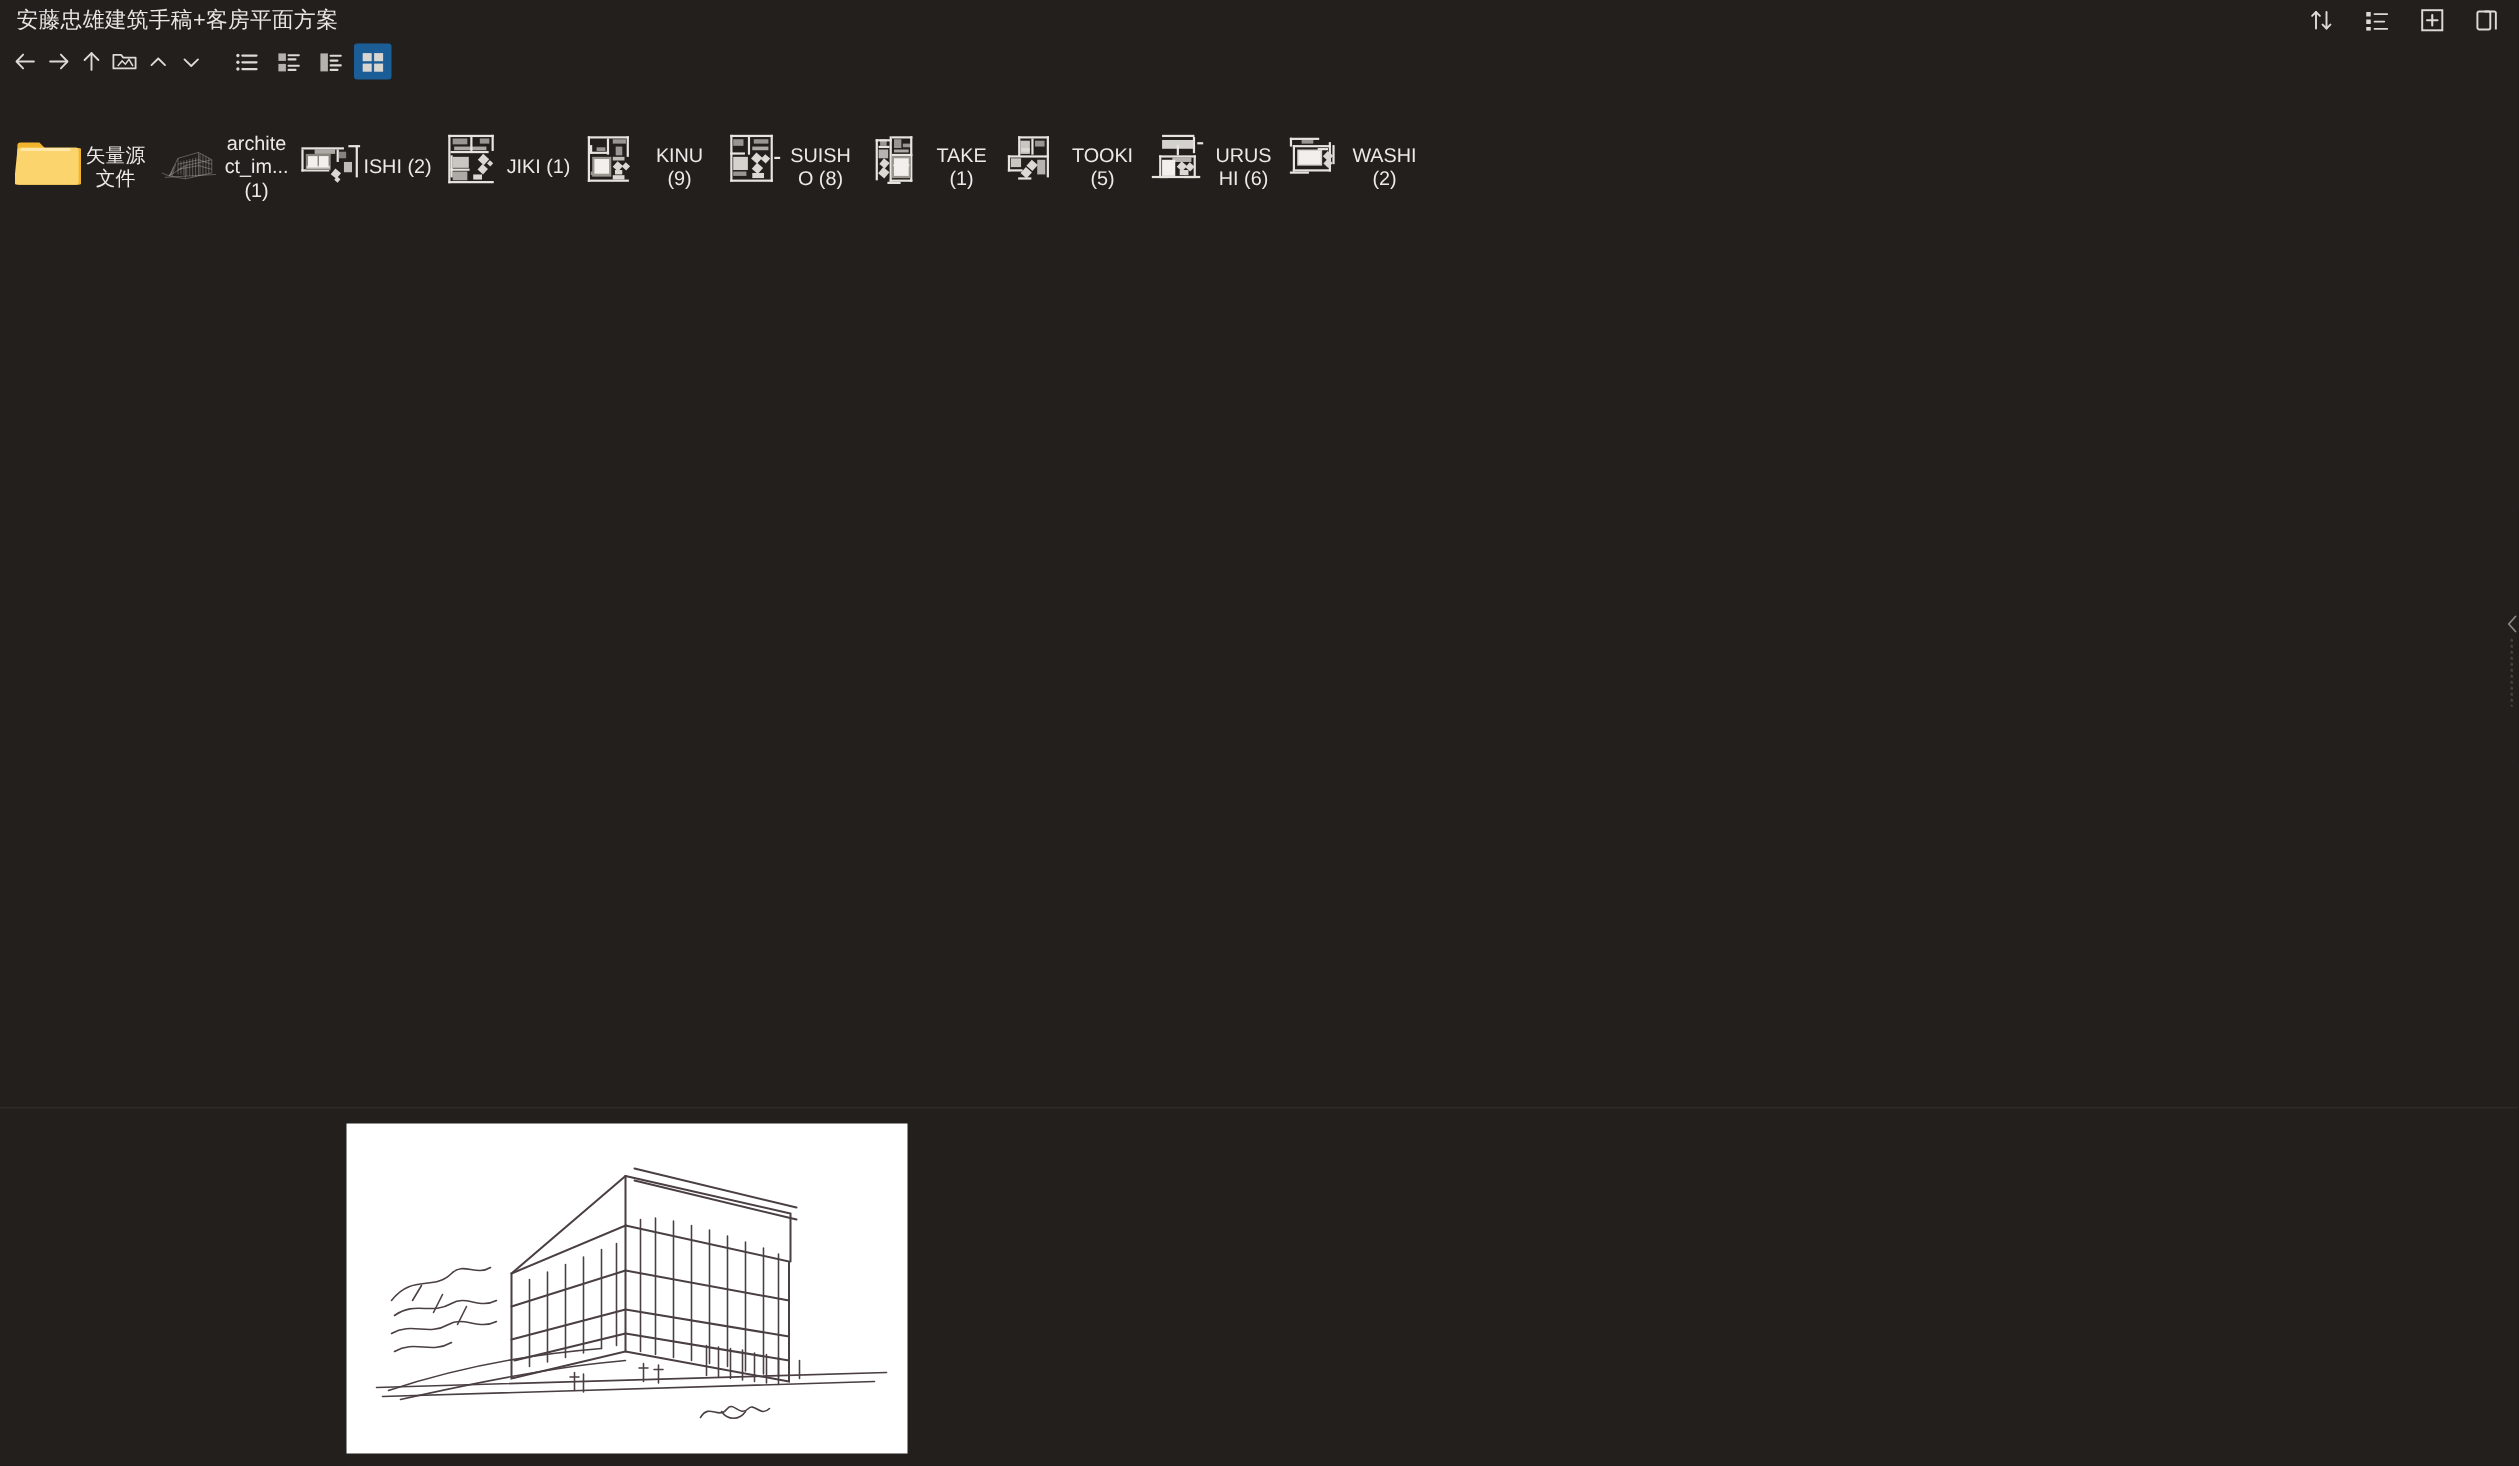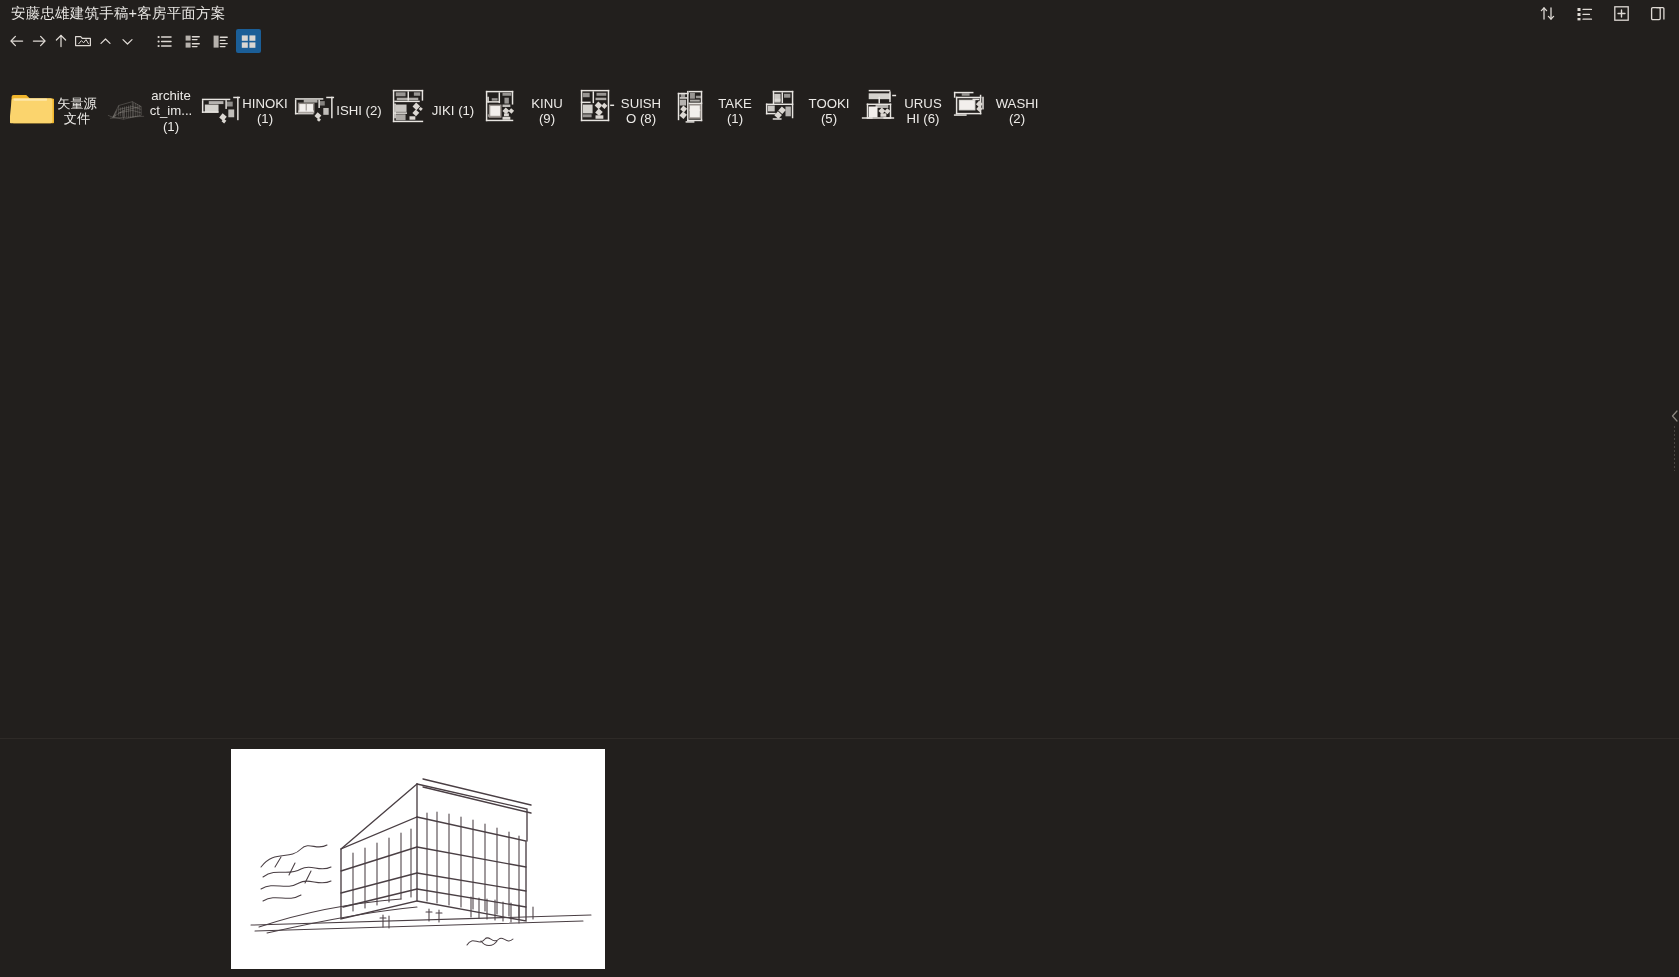--- a/index.html
+++ b/index.html
@@ -273,43 +273,20 @@
               <path d="M8 62 L18 66 M22 60 L18 66"></path>
               <path d="M24 54 L20 66 M27 50 L22 66"></path>
             </g>
           </svg>
         </div>
         <div class="label">
           <span>architect_im...</span><br><span>(1)</span>
         </div>
       </div>
 
-      <div class="cell">
-        <div class="thumb">
-          <svg width="90" height="90" viewBox="0 0 90 90">
-            <g fill="#e8e5e1">
-              <rect x="8" y="28" width="58" height="3"></rect>
-              <rect x="72" y="24" width="14" height="3"></rect>
-              <rect x="80" y="24" width="3" height="48"></rect>
-              <rect x="8" y="31" width="3" height="26"></rect>
-              <rect x="8" y="54" width="34" height="3"></rect>
-              <rect x="22" y="33" width="30" height="6" opacity=".75"></rect>
-              <rect x="56" y="31" width="3" height="18"></rect>
-              <rect x="59" y="34" width="12" height="10" opacity=".55"></rect>
-              <rect x="62" y="50" width="12" height="16" opacity=".8"></rect>
-              <rect x="14" y="40" width="28" height="16" opacity=".9"></rect>
-            </g>
-            <g fill="#dcd8d3">
-              <rect x="46" y="60" width="11" height="11" transform="rotate(40 51 65)"></rect>
-              <rect x="50" y="70" width="7" height="7" transform="rotate(40 53 73)"></rect>
-            </g>
-          </svg>
-        </div>
-        <div class="label">HINOKI (1)</div>
-      </div>
 
 
       <div class="cell">
         <div class="thumb">
           <svg width="90" height="90" viewBox="0 0 90 90">
             <g fill="#e8e5e1">
               <rect x="6" y="27" width="58" height="3"></rect>
               <rect x="70" y="24" width="16" height="3"></rect>
               <rect x="80" y="24" width="3" height="44"></rect>
               <rect x="6" y="30" width="3" height="30"></rect>

